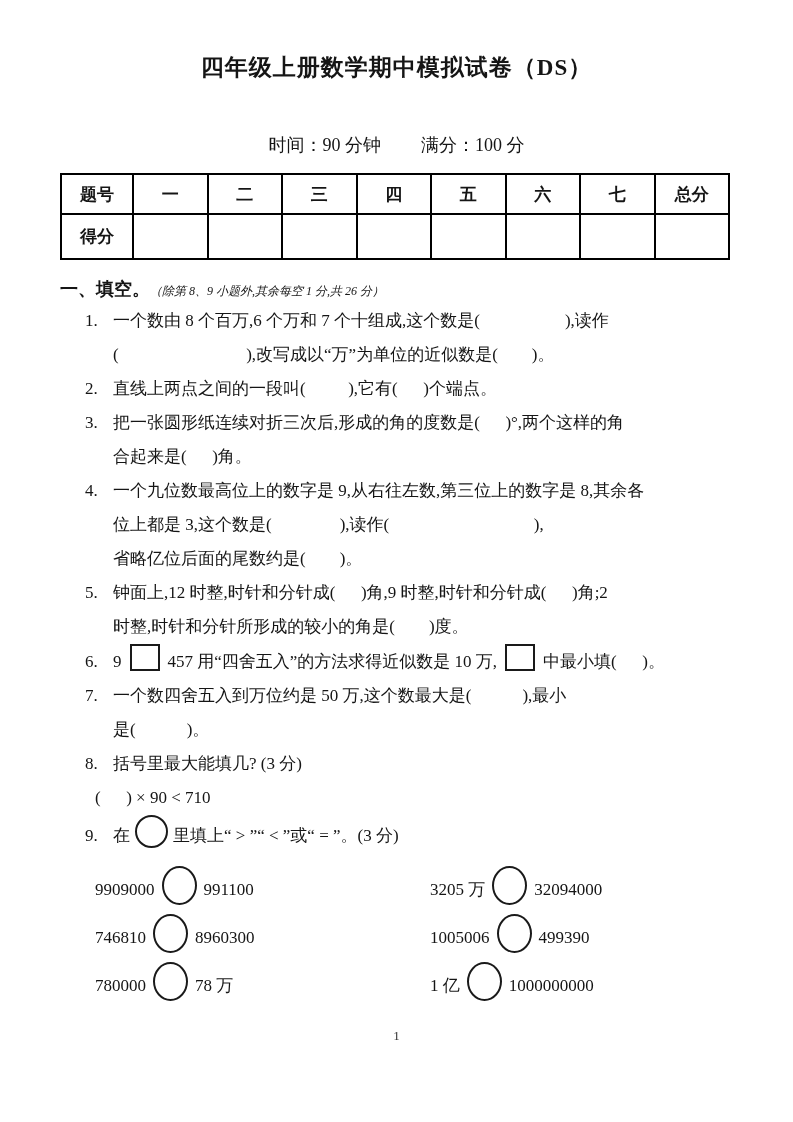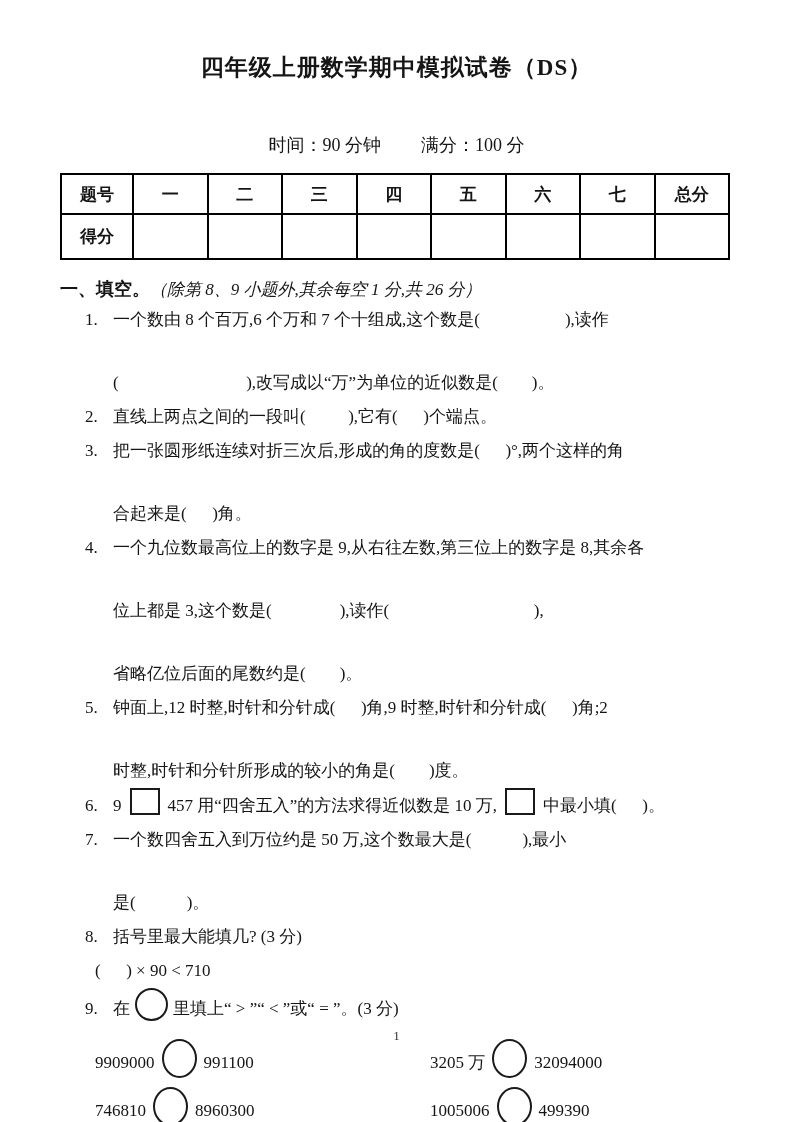--- a/index.html
+++ b/index.html
@@ -21,25 +21,25 @@
   }
   table.score td{
     border:2px solid #000;text-align:center;font-size:17px;font-weight:bold;
     padding:1px;overflow:hidden;white-space:nowrap;
   }
   table.score col.c0{width:72px;}
   tr.r-head td{height:36px;}
   tr.r-score td{height:41px;}
   .sec-head{margin-top:16px;font-size:18px;line-height:26px;white-space:pre;}
   .sec-title{font-weight:bold;}
-  .sec-note{font-style:italic;font-size:17px;}
+  .sec-note{font-style:italic;font-size:12px;}
   .q{font-size:17px;}
   .qline{line-height:34px;white-space:pre;overflow:hidden;}
   .qfirst{margin-left:25px;}
-  .qcont{margin-left:53px;margin-top:29px;}
+  .qcont{margin-left:53px;}
   .qnum{display:inline-block;width:28px;}
   .sq-box{
     display:inline-block;width:26px;height:23px;border:2px solid #1a1a1a;
     vertical-align:-4px;margin:0 8px;
   }
   .cmp-circle{
     display:inline-block;width:31px;height:35px;border:2px solid #1a1a1a;
     border-radius:50%;vertical-align:-10px;margin:0 7px;
   }
   .inst-circle{

